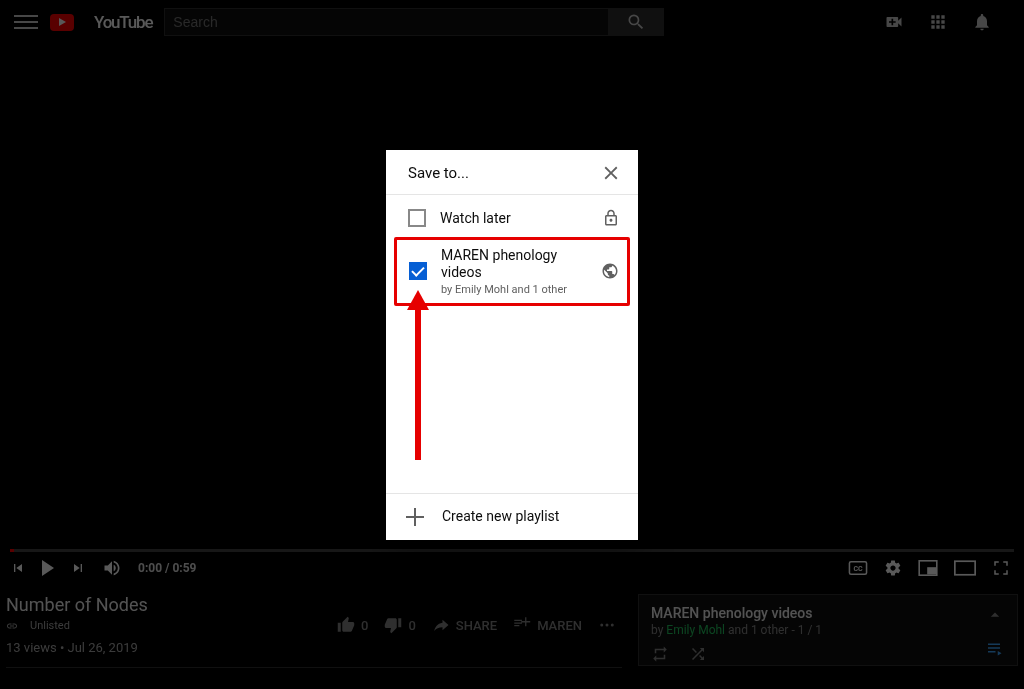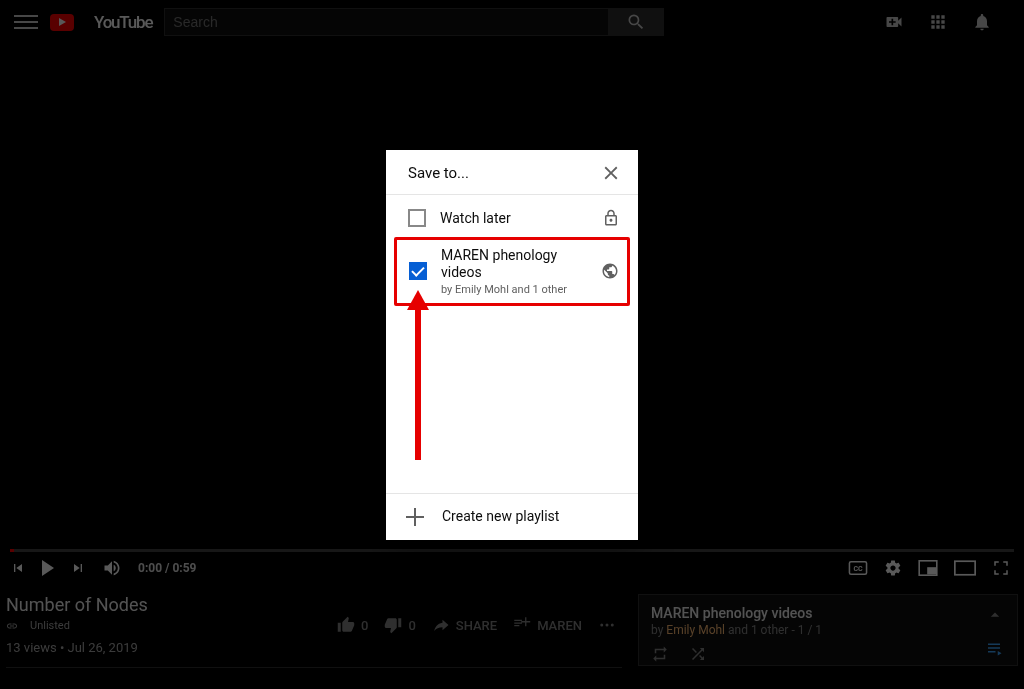--- a/index.html
+++ b/index.html
@@ -61,21 +61,21 @@
   .vtitle { font-size:18px; color:#eee; font-weight:400; margin-bottom:4px;}
   .unlisted { font-size:11px; color:#aaa; display:flex; align-items:center; gap:12px; margin-bottom:8px;}
   .stats { font-size:13px; color:#aaa; }
   .actions { display:flex; align-items:center; gap:16px; margin-top:-24px; padding-right:6px; font-size:13px; color:#888; font-weight:500;}
   .act { display:flex; align-items:center; gap:6px; }
   .info-right {
     flex:0 0 380px; height:72px; border:1px solid #303030; background:#111; padding:10px 12px; position:relative;
   }
   .pl-title { font-size:14px; font-weight:500; color:#eee; margin-bottom:2px;}
   .pl-sub { font-size:12px; color:#888;}
-  .pl-sub .link { color:#fdba74;text-align:center;}
+  .pl-sub .link { color:#22c55e;text-align:center;}
   .pl-icons { display:flex; gap:20px; margin-top:8px; fill:#888;}
   .divider { border-top:1px solid #303030; margin-top:12px;}
 
   
   .modal {
     position:absolute;
     top:150px; left:50%; transform:translateX(-50%);
     width:252px; height:390px;
     background:#fff;
     color:#111;

